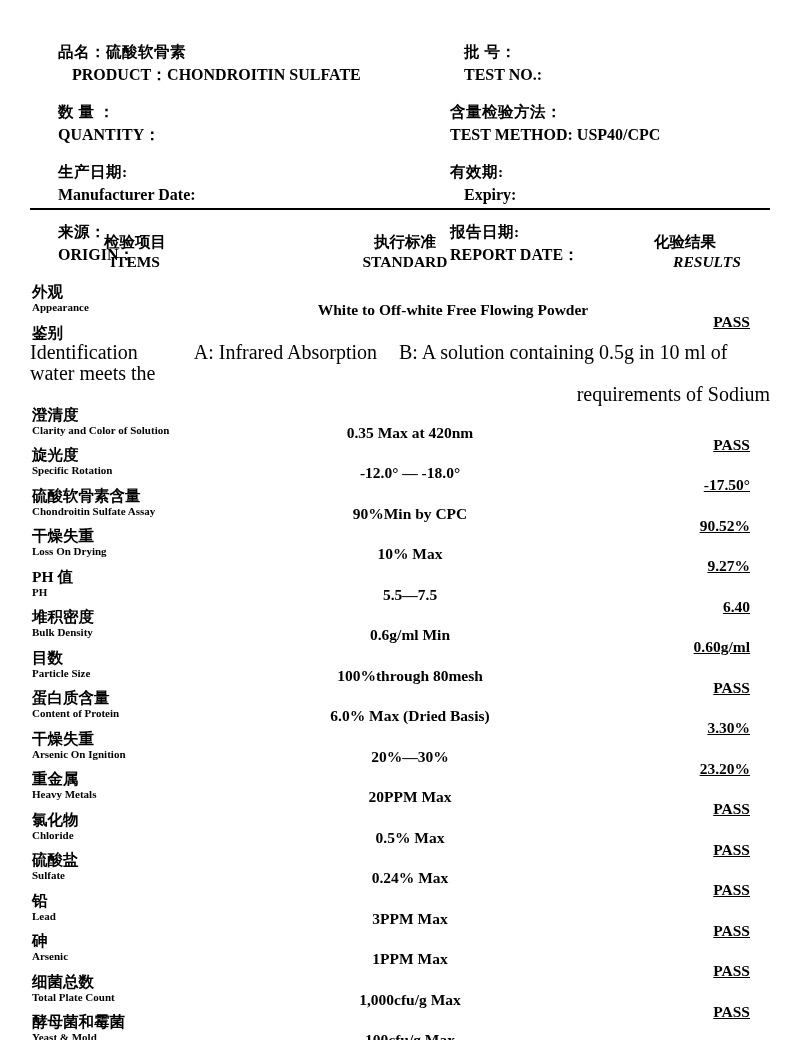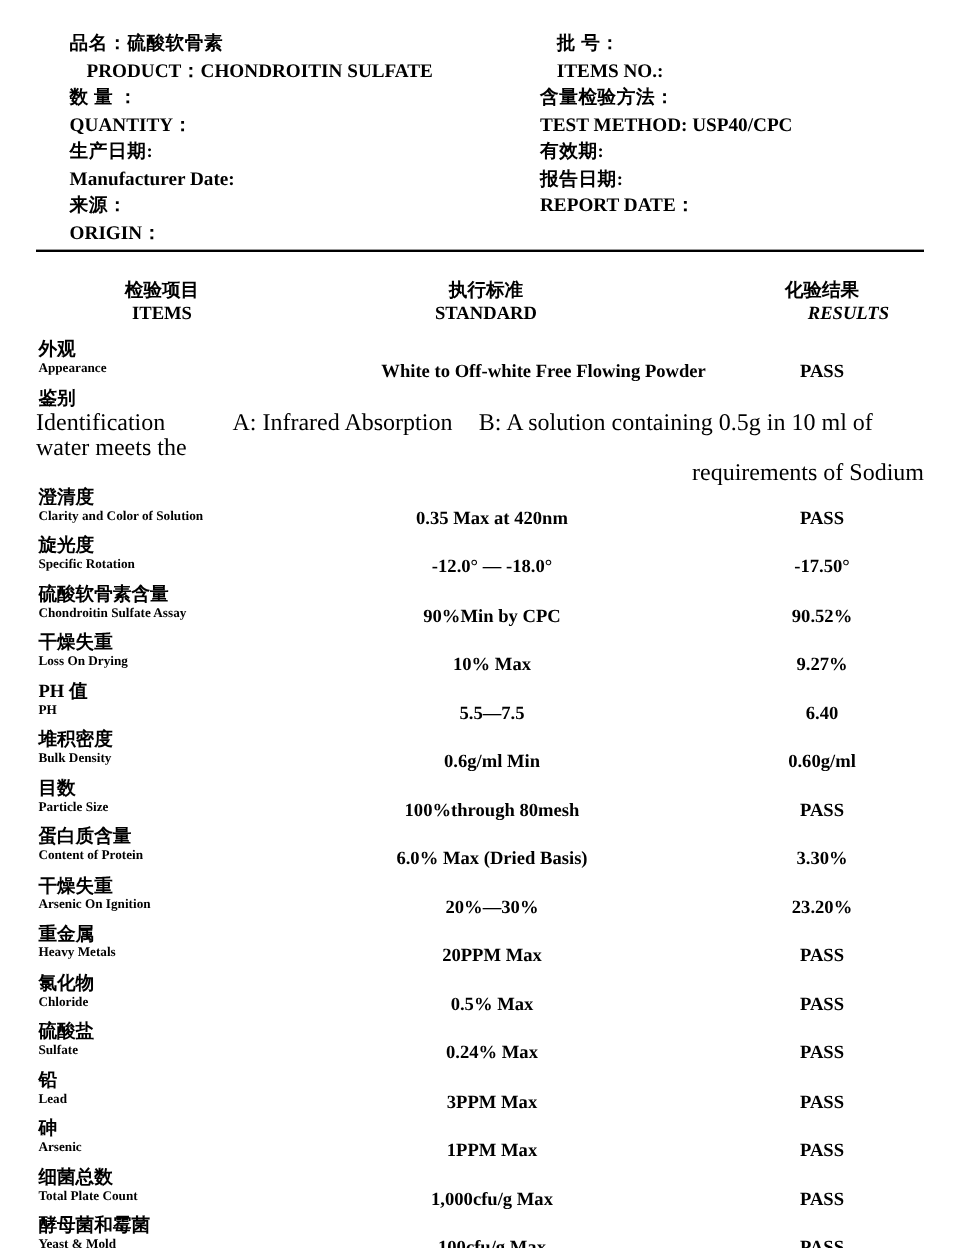--- a/index.html
+++ b/index.html
@@ -38,20 +38,21 @@
 
   .hdr-line {
     font-weight: bold;
     font-size: 16px;
     line-height: 22.5px;
     white-space: nowrap;
   }
   .hdr-line.cn {
     font-size: 15.5px;
     letter-spacing: 0.5px;
+    margin-top: 15px;
   }
   .hdr-line.indent { padding-left: 14px; }
 
   
   .rule {
     border: none;
     border-top: 2px solid #000;
     margin: 6px 0 0 0;
     width: 100%;
   }
@@ -108,26 +109,27 @@
     top: 0;
     width: 160px;
     text-align: center;
     font-size: 15.5px;
     font-weight: bold;
     white-space: nowrap;
   }
   .res {
     position: absolute;
     left: 590px;
-    top: 0;
+    top: 12px;
     width: 130px;
-    text-align: center;
-    font-size: 15.5px;
-    font-weight: bold;
-    white-space: nowrap;
+    text-align: right;
+    font-size: 15.5px;
+    font-weight: bold;
+    white-space: nowrap;
+    text-decoration: underline;
   }
   
   .row-wide {
     position: relative;
     font-size: 20px;
     font-weight: normal;
     line-height: 21px;
   }
   .row-wide .ident-en { display: inline; }
   .row-wide .ident-a { display: inline; padding-left: 56px; }
@@ -156,24 +158,25 @@
         <div class="hdr-line indent">PRODUCT：CHONDROITIN SULFATE</div>
         <div class="hdr-line cn">数  量 ：</div>
         <div class="hdr-line">QUANTITY：</div>
         <div class="hdr-line cn">生产日期:</div>
         <div class="hdr-line">Manufacturer Date:</div>
         <div class="hdr-line cn">来源：</div>
         <div class="hdr-line">ORIGIN：</div>
       </div>
     <div class="hdr-col hdr-right">
         <div class="hdr-line cn indent">批   号：</div>
-        <div class="hdr-line indent">ITEMS NO.:</div>
+        <div class="hdr-line indent">TEST NO.:</div>
         <div class="hdr-line cn">含量检验方法：</div>
         <div class="hdr-line">TEST METHOD: USP40/CPC</div>
         <div class="hdr-line cn">有效期:</div>
+        <div class="hdr-line indent">Expiry:</div>
         <div class="hdr-line cn">报告日期:</div>
         <div class="hdr-line">REPORT DATE：</div>
       </div>
   </div>
 
   <hr class="rule">
 
   <div class="tbl">
     <div class="thead">
       <div class="th th-items-cn">检验项目</div>

